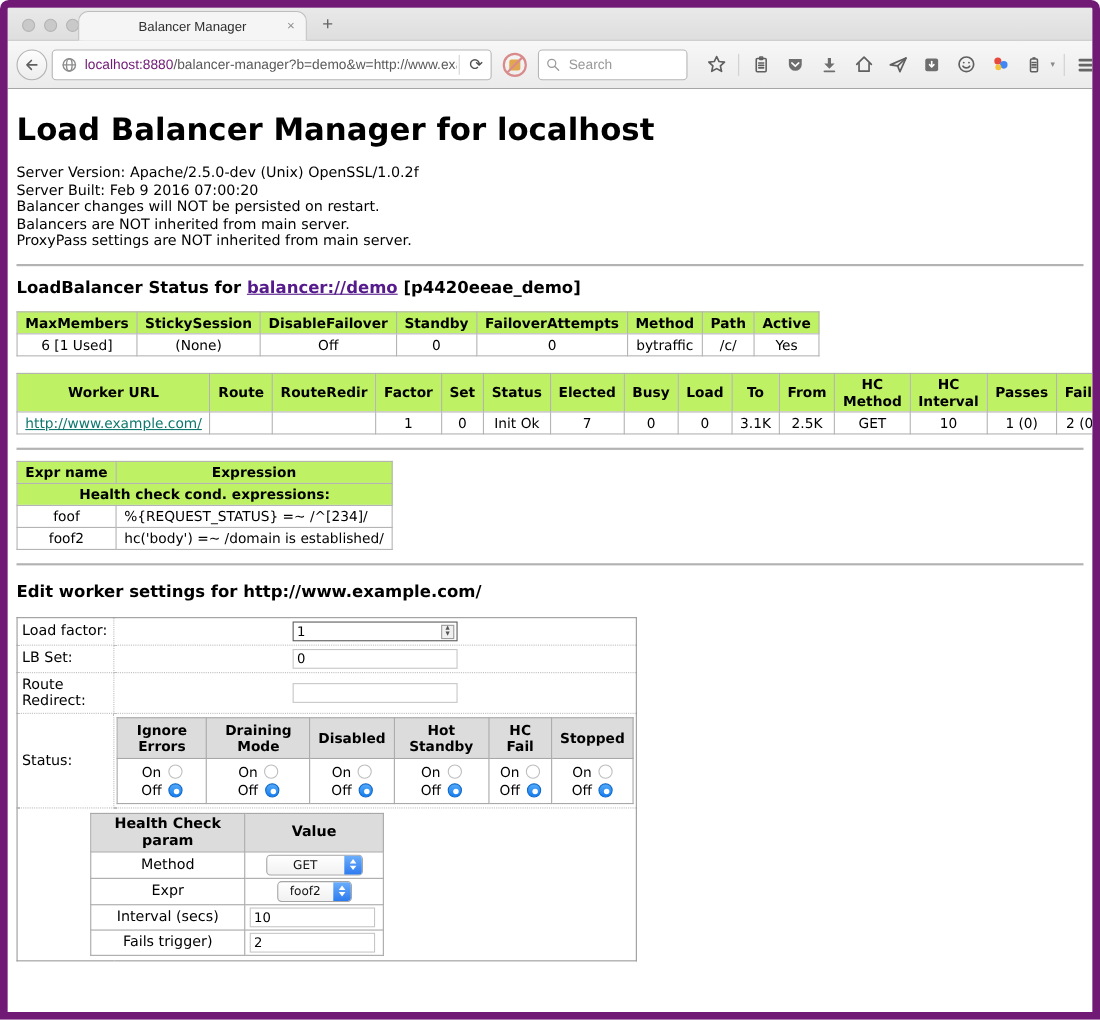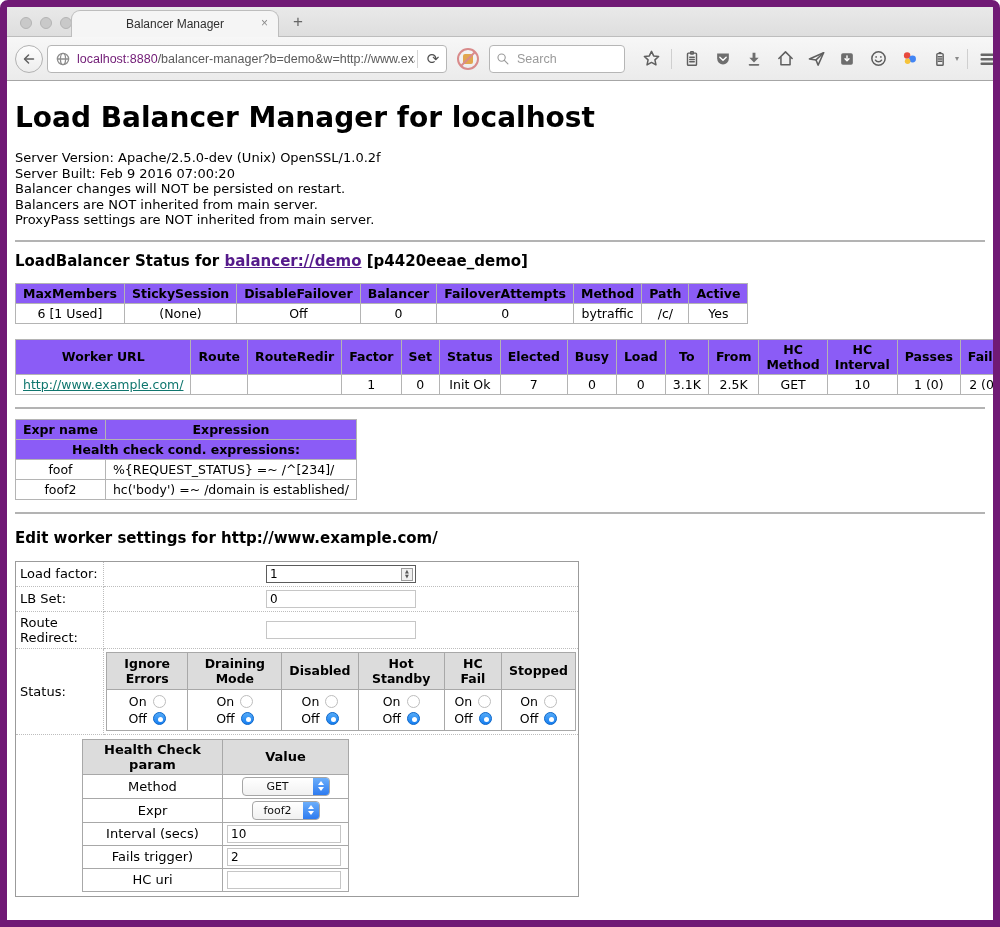--- a/index.html
+++ b/index.html
@@ -40,21 +40,21 @@
   .dd-arrow{font-size:8px;color:#8a8a8a;margin-left:-4px;}
   
   .page{background:#fff;height:852px;padding:0 8px;font-family:"DejaVu Sans","Liberation Sans",sans-serif;color:#000;overflow:hidden;}
   h1.ptitle{font-size:28px;margin:20px 0 16px 0;letter-spacing:0;}
   .info div{font-size:13px;line-height:15.5px;}
   hr.rule{border:none;height:2px;background:#b3b3b3;margin:12px 0 10px 0;}
   h3.sect{font-size:15px;margin:0 0 13px 0;}
   .plink{color:#551a8b;text-decoration:underline;font-weight:bold;cursor:pointer;}
   table.data{border-collapse:collapse;font-size:12.5px;margin-bottom:15px;}
   table.data th,table.data td{border:1px solid #b4b4b4;padding:2px 7px;text-align:center;}
-  table.data th{background:#8b5cf6;font-weight:bold;margin-top:24px;}
+  table.data th{background:#bef264;font-weight:bold;margin-top:24px;}
   table.data td{background:#fff;height:18px;}
   .tlink{color:#0f766e;text-decoration:underline;cursor:pointer;}
   #expr-table td:nth-child(2){text-align:left;}
   #worker-table{margin-bottom:0;}
   #expr-table{margin-bottom:0;}
   
   h3.editsect{font-size:15px;margin:15px 0 14px 0;}
   table.edit{border-collapse:collapse;width:564px;border:1px solid #9b9b9b;font-size:13px;}
   table.edit > tbody > tr > td{border:1px dotted #bdbdbd;padding:3px 4px;height:24px;vertical-align:middle;}
   td.elab{width:88px;text-align:left;}
@@ -232,21 +232,21 @@
     <hr class="rule">
 
     <h3 class="sect"><span>LoadBalancer Status for </span><span class="plink">balancer://demo</span><span> [p4420eeae_demo]</span></h3>
 
     <table class="data" id="balancer-table">
         <tbody>
           <tr>
             <th>MaxMembers</th>
             <th>StickySession</th>
             <th>DisableFailover</th>
-            <th>Balancer</th>
+            <th>Standby</th>
             <th>FailoverAttempts</th>
             <th>Method</th>
             <th>Path</th>
             <th>Active</th>
           </tr>
           <tr>
             <td>6 [1 Used]</td>
             <td>(None)</td>
             <td>Off</td>
             <td>0</td>
@@ -454,24 +454,20 @@
                   </td>
                 </tr>
                 <tr>
                   <td class="hclab">Interval (secs)</td>
                   <td class="hcval"><input class="hcti" type="text" value="10" style=""></td>
                 </tr>
                 <tr>
                   <td class="hclab">Fails trigger)</td>
                   <td class="hcval"><input class="hcti" type="text" value="2" style=""></td>
                 </tr>
-                <tr>
-                  <td class="hclab">HC uri</td>
-                  <td class="hcval"><input class="hcti" type="text" value="" style=""></td>
-                </tr>
               </tbody>
             </table>
           </td>
         </tr>
 
       </tbody>
     </table>
 
   </div>
 </div>

